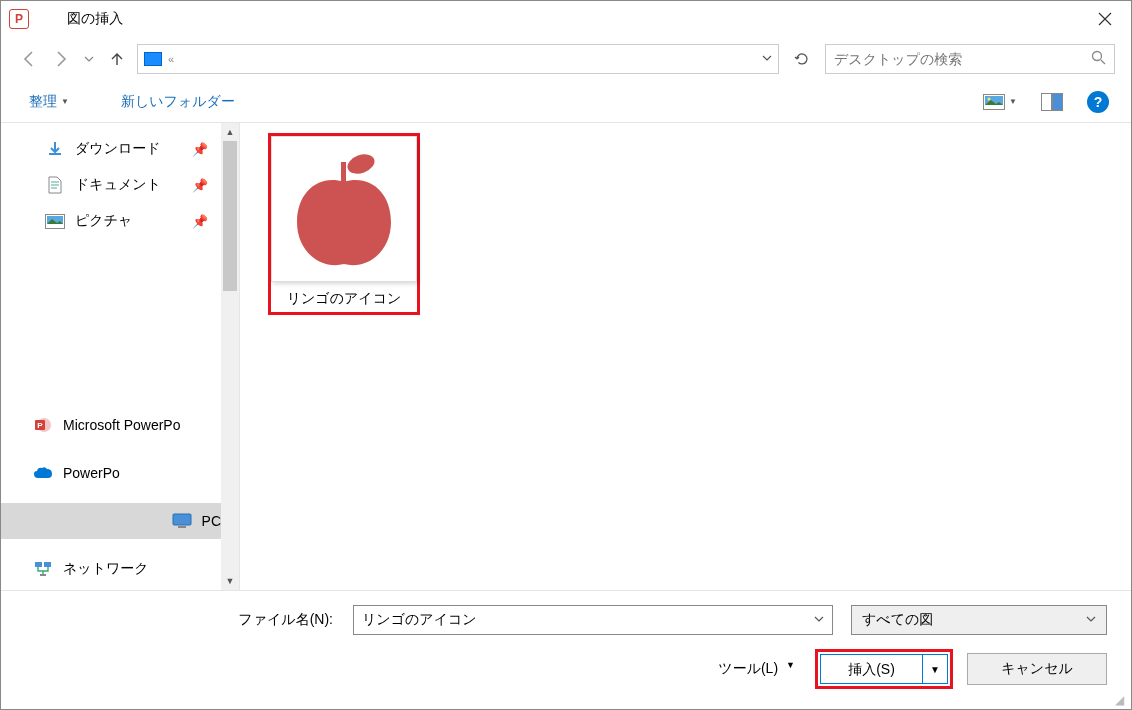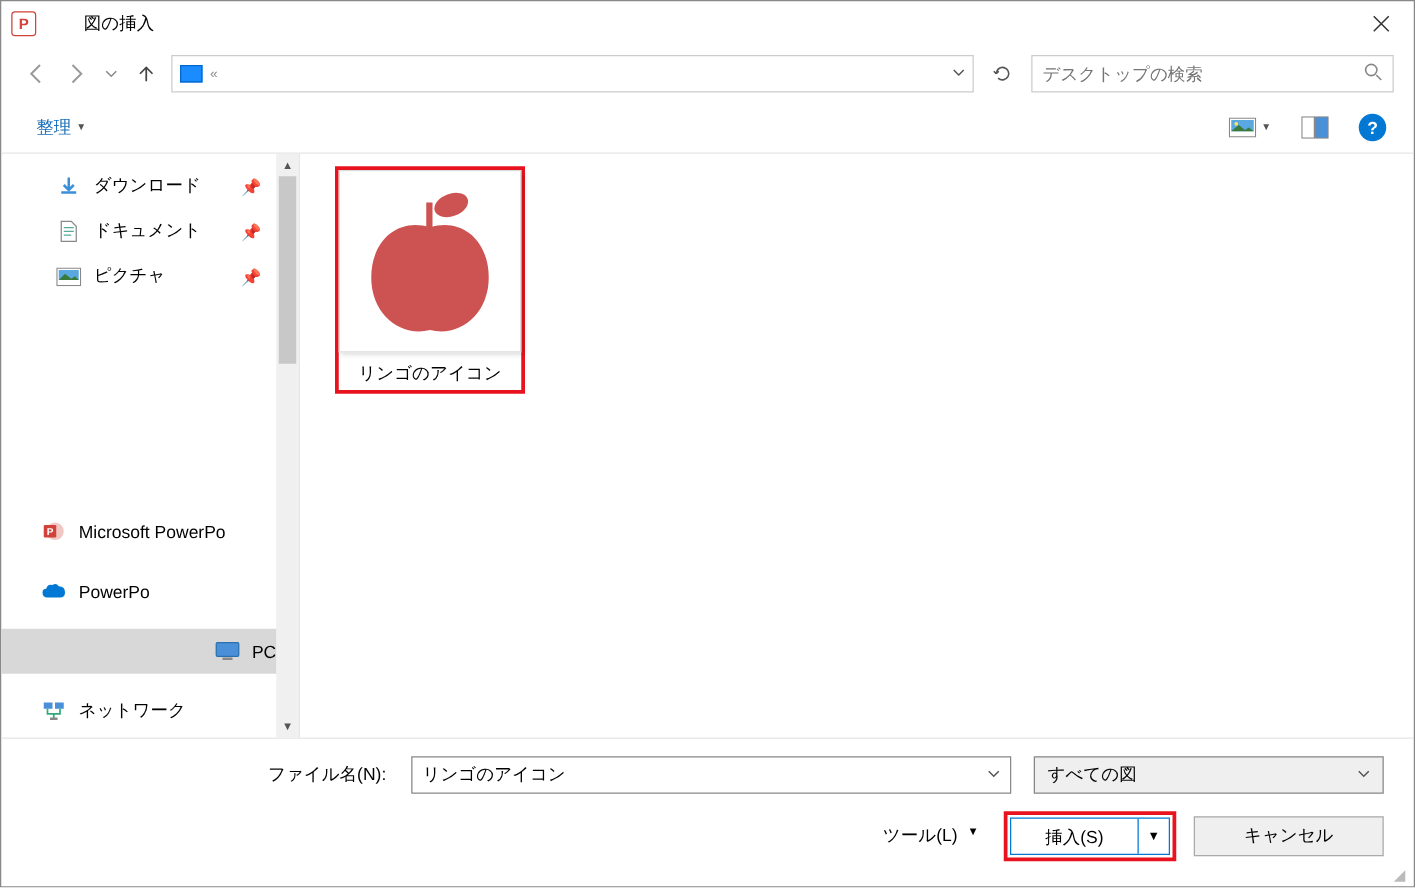--- a/index.html
+++ b/index.html
@@ -47,30 +47,30 @@
 .scrollbar-v .thumb { position: absolute; top: 0; left: 2px; right: 2px; height: 150px; background: #c8c8c8; }
 .content { flex: 1; padding: 10px 0 0 28px; border-left: 1px solid #e5e5e5; }
 .file-item { width: 152px; border: 3px solid #e8131e; padding: 0; text-align: center; }
 .thumb-box { width: 146px; height: 146px; margin: 0 auto; display: flex; align-items: center; justify-content: center; border: 1px solid #ddd; box-shadow: 2px 2px 4px rgba(0,0,0,0.15); background: #fff; }
 .file-item .label { padding: 8px 4px 4px; font-size: 14px; }
 .bottom-panel { border-top: 1px solid #e5e5e5; padding: 14px 24px 20px; }
 .filename-row { display: flex; align-items: center; gap: 18px; margin-bottom: 14px; justify-content: flex-end; }
 .filename-row .lbl { font-size: 14px; margin-right: 2px; }
 .filename-input { width: 480px; height: 30px; border: 1px solid #888; display: flex; align-items: center; padding: 0 8px; font-size: 14px; }
 .filename-input .dd { margin-left: auto; font-size: 10px; color: #555; }
-.filter-select { width: 280px; height: 30px; border: 1px solid #888; display: flex; align-items: center; padding: 0 10px; font-size: 14px; background: #efefef; }
+.filter-select { width: 256px; height: 30px; border: 1px solid #888; display: flex; align-items: center; padding: 0 10px; font-size: 14px; background: #efefef; }
 .filter-select .dd { margin-left: auto; font-size: 10px; color: #555; }
 .button-row { display: flex; align-items: center; justify-content: flex-end; gap: 14px; }
 .tools-btn { display: flex; align-items: flex-start; gap: 8px; font-size: 14px; padding: 4px 6px; }
 .tools-btn .dd { font-size: 9px; }
 .insert-wrap { border: 3px solid #e8131e; padding: 2px; }
 .insert-btn { width: 128px; height: 30px; border: 1px solid #0078d4; display: flex; align-items: center; background: #fff; }
 .insert-btn .main { flex: 1; text-align: center; font-size: 14px; border-right: 1px solid #0078d4; line-height: 28px; }
 .insert-btn .dd { width: 24px; text-align: center; font-size: 10px; }
-.cancel-btn { width: 152px; height: 32px; border: 1px solid #aaa; background: #efefef; font-size: 14px; display: flex; align-items: center; justify-content: center; }
+.cancel-btn { width: 140px; height: 32px; border: 1px solid #aaa; background: #efefef; font-size: 14px; display: flex; align-items: center; justify-content: center; }
 .resize-grip { position: absolute; right: 2px; bottom: 2px; width: 14px; height: 14px; color: #bbb; font-size: 12px; }
 </style>
 </head>
 <body>
 
 <div class="window">
 
   <div class="titlebar">
     <div class="app-icon">
         <span>P</span>
@@ -129,20 +129,23 @@
       </span>
     </div>
   </div>
 
   <div class="toolbar">
     <div class="tb-btn">
       <span>整理</span>
       <span class="dd">▼</span>
     </div>
     <div class="gap"></div>
+    <div class="tb-btn">
+      <span>新しいフォルダー</span>
+    </div>
     <div class="spacer"></div>
     <div class="view-icon">
       <svg width="22" height="16" viewBox="0 0 22 16">
           <rect x="0.5" y="0.5" width="21" height="15" fill="#fff" stroke="#888"></rect>
           <rect x="2" y="2" width="18" height="9" fill="#5aa8e0"></rect>
           <circle cx="6" cy="5" r="1.5" fill="#ffe166"></circle>
           <path d="M2 11 L8 6 L13 10 L16 8 L20 11 Z" fill="#3a7a3a"></path>
         </svg>
     </div>
     <span class="view-dd">▼</span>

